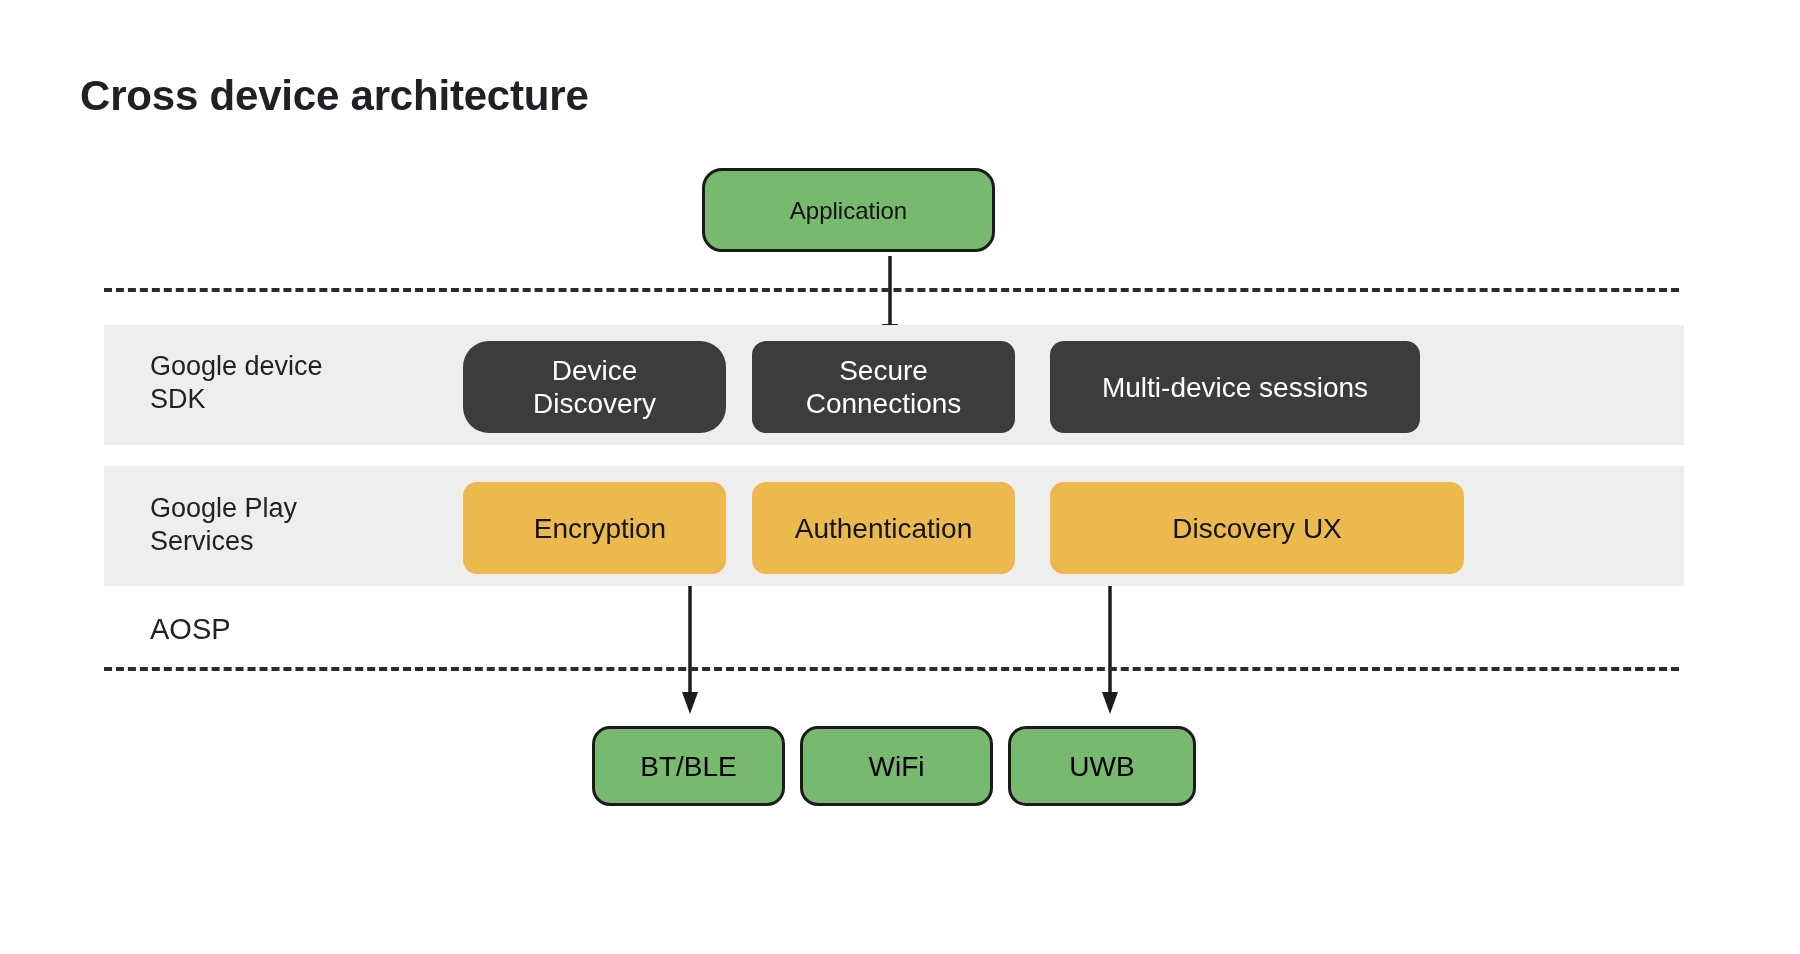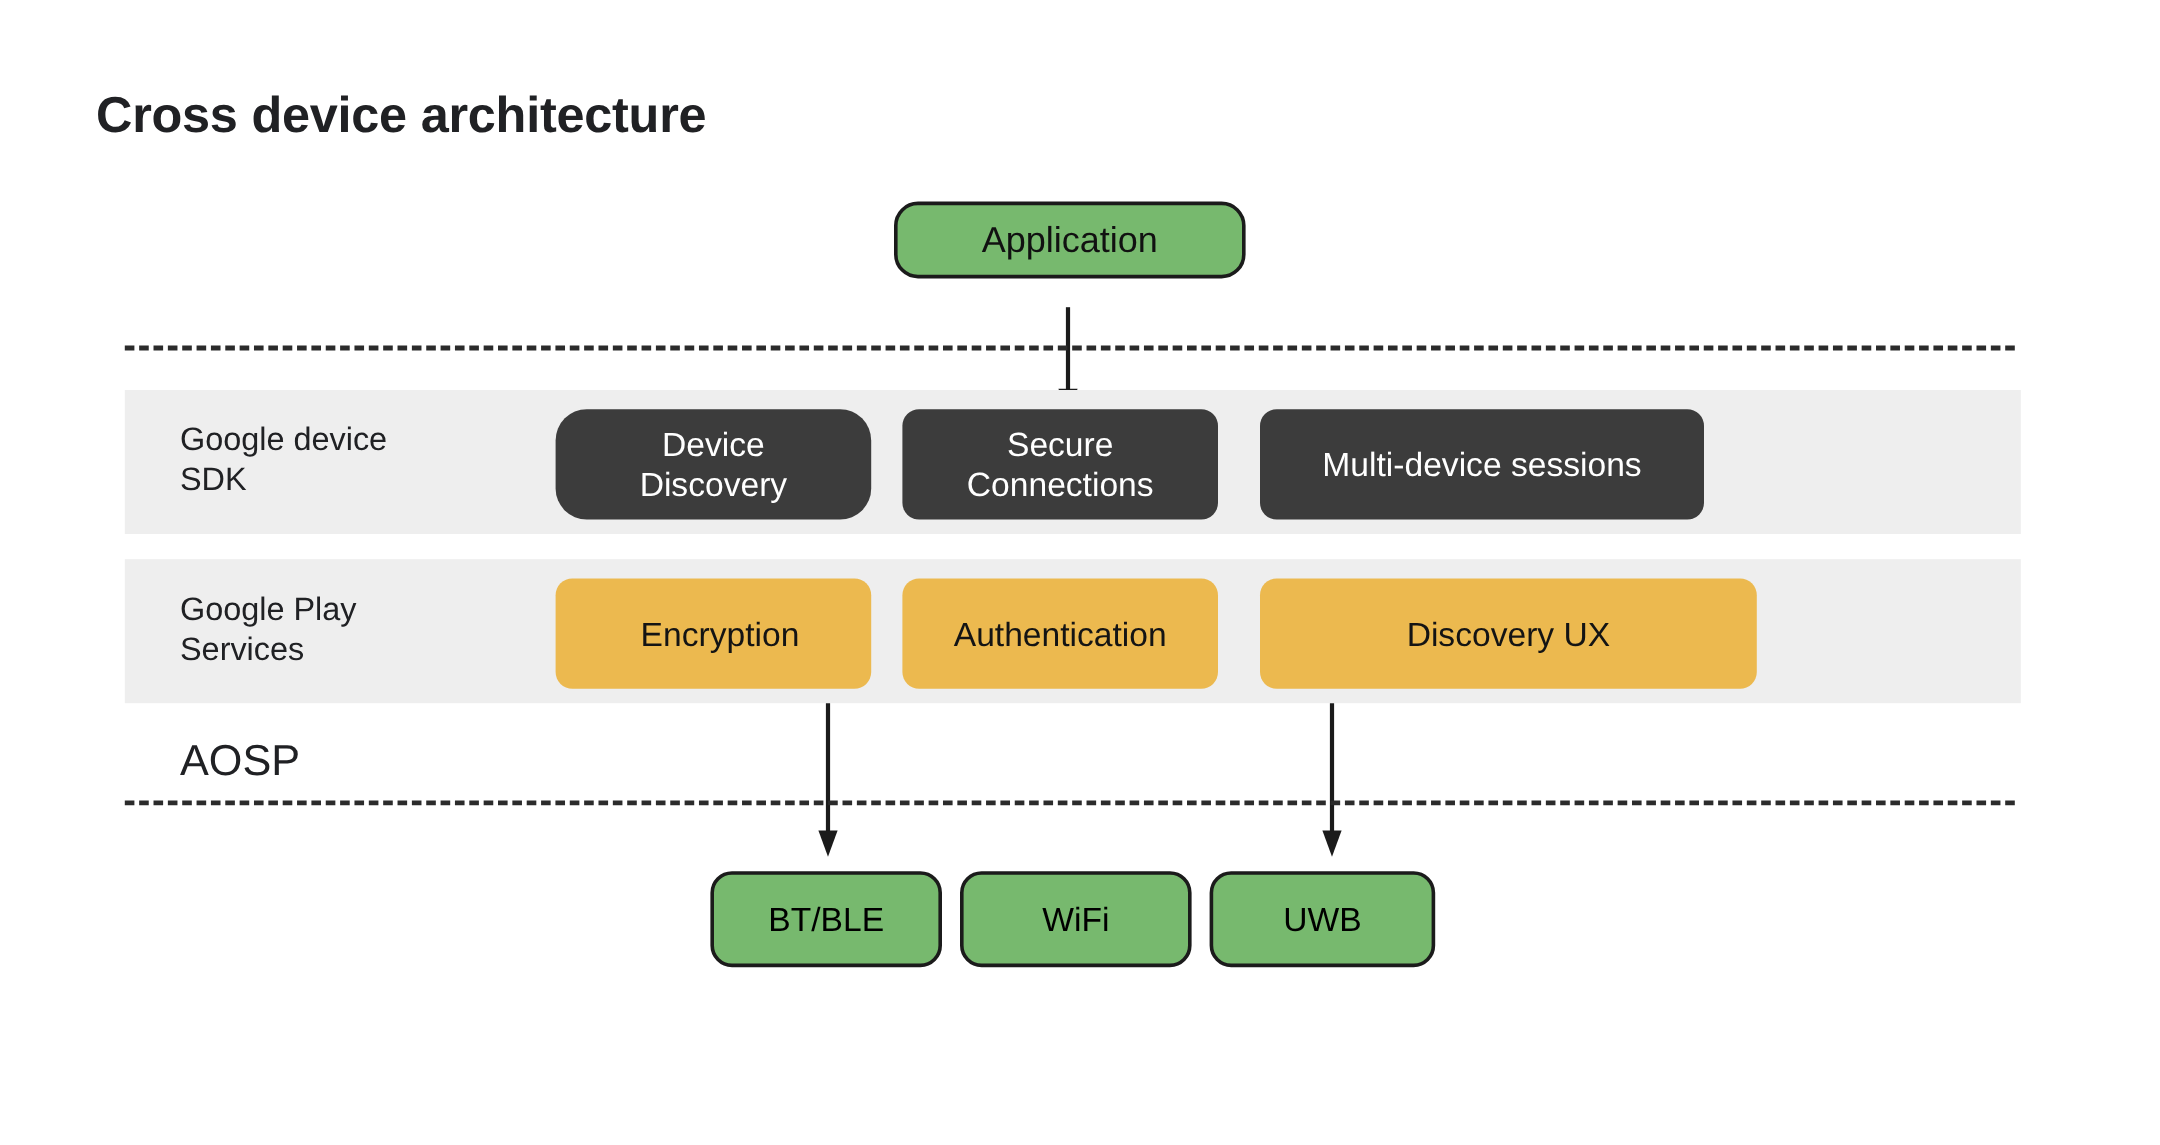--- a/index.html
+++ b/index.html
@@ -73,21 +73,21 @@
     position: absolute;
     left: 150px;
     font-size: 27px;
     line-height: 33px;
     font-weight: 400;
     color: #202124;
     white-space: pre-line;
   }
   #label-sdk   { top: 350px; }
   #label-gps   { top: 492px; }
-  #label-aosp  { top: 613px; left: 150px; position: absolute; font-size: 36px; color: #202124; }
+  #label-aosp  { top: 613px; left: 150px; position: absolute; font-size: 29px; color: #202124; }
 
   
   .node {
     position: absolute;
     display: flex;
     align-items: center;
     justify-content: center;
     text-align: center;
     border-radius: 14px;
     font-size: 28px;
@@ -98,25 +98,25 @@
   }
 
   
   .node.app {
     background: #77b96e;
     border: 3px solid #1b1b1b;
     color: #111111;
     border-radius: 20px;
   }
   #node-application {
-    left: 745px;
+    left: 702px;
     top: 168px;
     width: 293px;
-    height: 64px;
-    font-size: 30px;
+    height: 84px;
+    font-size: 24px;
   }
 
   
   .node.dark {
     background: #3c3c3c;
     color: #ffffff;
     border-radius: 14px;
   }
   #node-device-discovery   { left: 463px;  top: 341px; width: 263px; height: 92px; border-radius: 26px; }
   #node-secure-connections { left: 752px;  top: 341px; width: 263px; height: 92px; }

